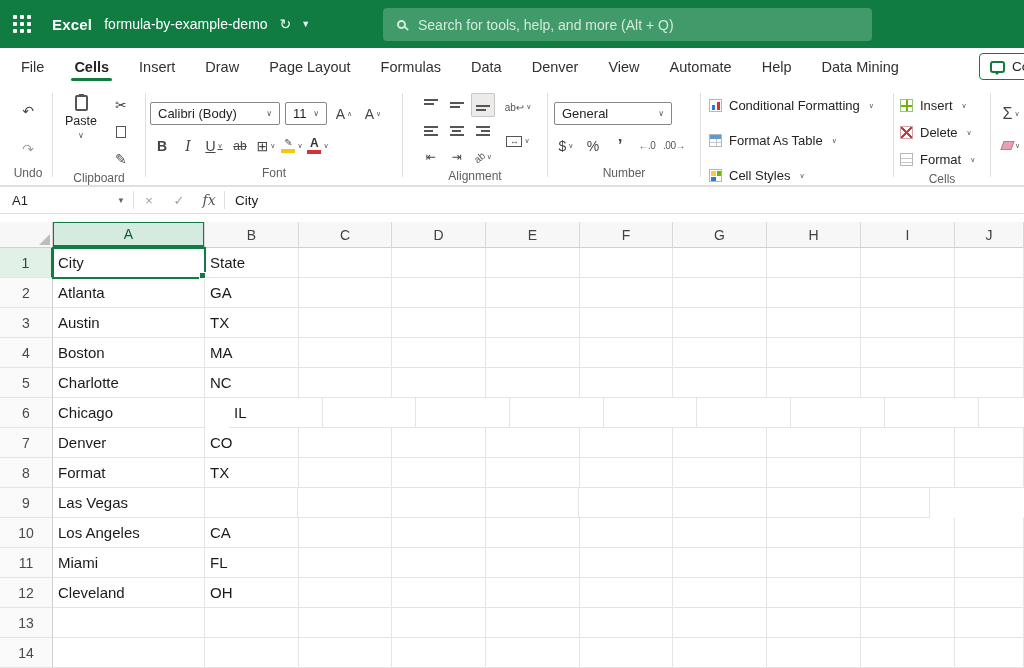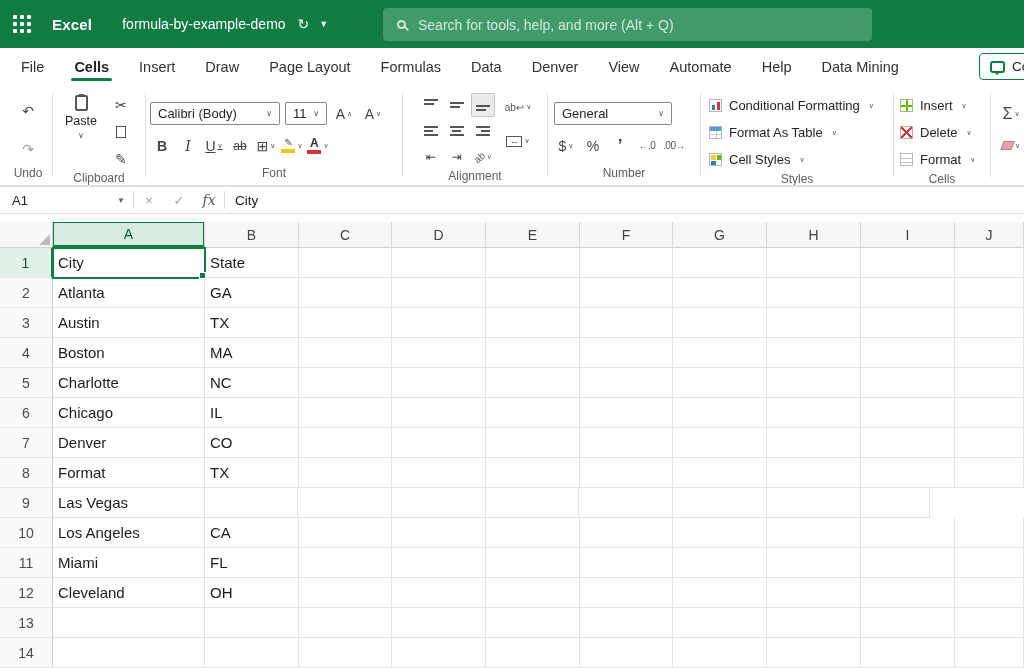--- a/index.html
+++ b/index.html
@@ -6,21 +6,21 @@
     font-family:"Liberation Sans", sans-serif;background:#fff;position:relative;}
   *{box-sizing:border-box;}
 
   
   .titlebar{position:absolute;top:0;left:0;width:1024px;height:48px;background:#107C41;
     display:flex;align-items:center;}
   .waffle{width:44px;height:48px;display:flex;align-items:center;justify-content:center;cursor:pointer;}
   .waffle-grid{display:grid;grid-template-columns:repeat(3,4px);grid-gap:3px;}
   .waffle-grid span{width:4px;height:4px;background:#fff;border-radius:1px;}
   .app-name{color:#fff;font-size:15px;font-weight:700;margin-left:8px;letter-spacing:.2px;}
-  .doc-name{color:#fff;font-size:14px;margin-left:30px;}
+  .doc-name{color:#fff;font-size:14px;margin-left:12px;}
   .sync{color:#fff;font-size:14px;margin-left:12px;opacity:.95;}
   .tb-chev{color:#fff;font-size:9px;margin-left:10px;opacity:.9;}
   .searchbar{position:absolute;left:383px;top:8px;width:489px;height:33px;background:#419A6A;
     border-radius:4px;display:flex;align-items:center;padding-left:14px;}
   .glass{width:9px;height:9px;border:2px solid #D4E9DD;border-radius:50%;position:relative;flex:none;}
   .glass::after{content:'';position:absolute;width:6px;height:2px;background:#D4E9DD;
     right:-5px;bottom:-2px;transform:rotate(45deg);}
   .search-text{color:#D4E9DD;font-size:14px;margin-left:12px;white-space:nowrap;}
 
   
@@ -359,21 +359,21 @@
         <div class="ibtn">
             <span class="dec-icon">.00→</span>
           </div>
       </div>
     </div>
     <div class="rlabel">Number</div>
   </div>
   <div class="rdivider"></div>
 
   <div class="rgroup" style="width:188px;">
-    <div class="rcontrols col" style="gap:2px;align-items:flex-start;padding-left:6px;">
+    <div class="rcontrols col" style="gap:10px;align-items:flex-start;padding-left:6px;">
         <div class="menu-btn">
           <span class="sq icon-cf"></span>
           <span class="mb-label">Conditional Formatting</span>
           <span class="tinychev">∨</span>
         </div>
         <div class="menu-btn">
           <span class="sq icon-fat"></span>
           <span class="mb-label">Format As Table</span>
           <span class="tinychev">∨</span>
         </div>
@@ -513,21 +513,21 @@
         <div class="gcell" style="width: 94px;"></div>
         <div class="gcell" style="width: 93px;"></div>
         <div class="gcell" style="width: 94px;"></div>
         <div class="gcell" style="width: 94px;"></div>
         <div class="gcell" style="width: 94px;"></div>
         <div class="gcell" style="width: 69px;"></div>
       </div>
       <div class="grow30">
         <div class="rhead">6</div>
         <div class="gcell" style="width: 152px;">Chicago</div>
-        <div class="gcell" style="width: 94px;">IL</div>
+        <div class="gcell" style="width: 94px; margin-left: 24px;">IL</div>
         <div class="gcell" style="width: 93px;"></div>
         <div class="gcell" style="width: 94px;"></div>
         <div class="gcell" style="width: 94px;"></div>
         <div class="gcell" style="width: 93px;"></div>
         <div class="gcell" style="width: 94px;"></div>
         <div class="gcell" style="width: 94px;"></div>
         <div class="gcell" style="width: 94px;"></div>
         <div class="gcell" style="width: 69px;"></div>
       </div>
       <div class="grow30">

